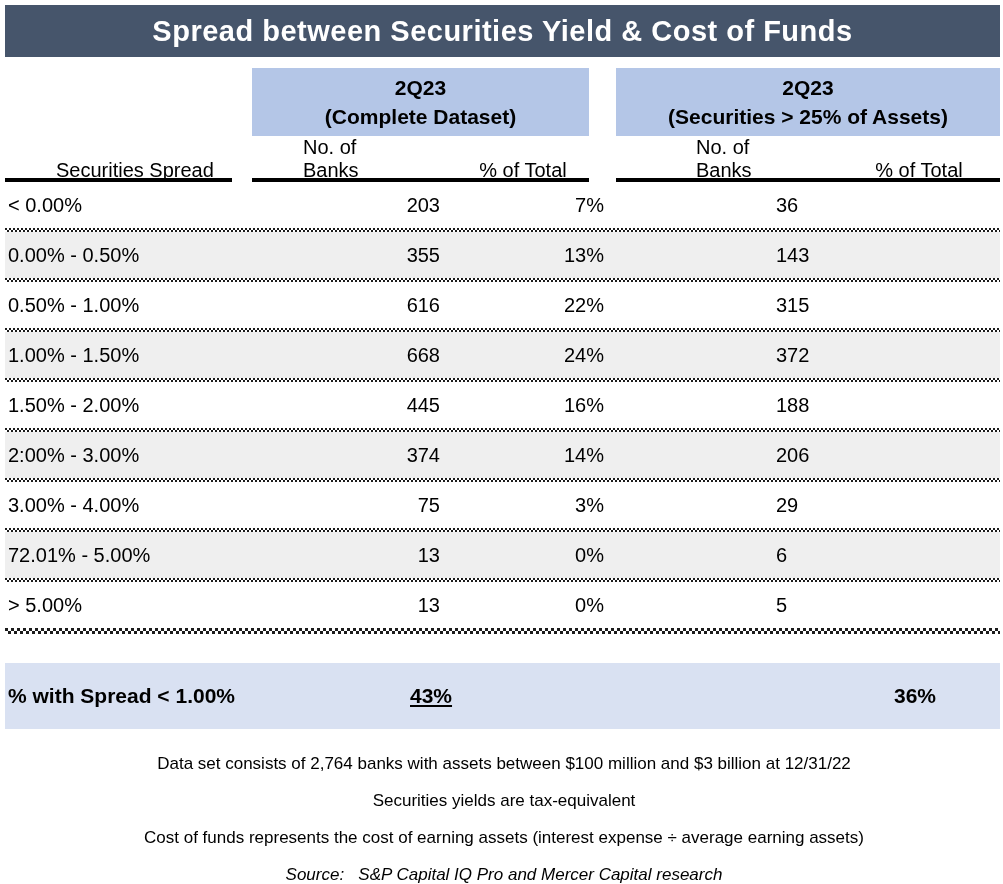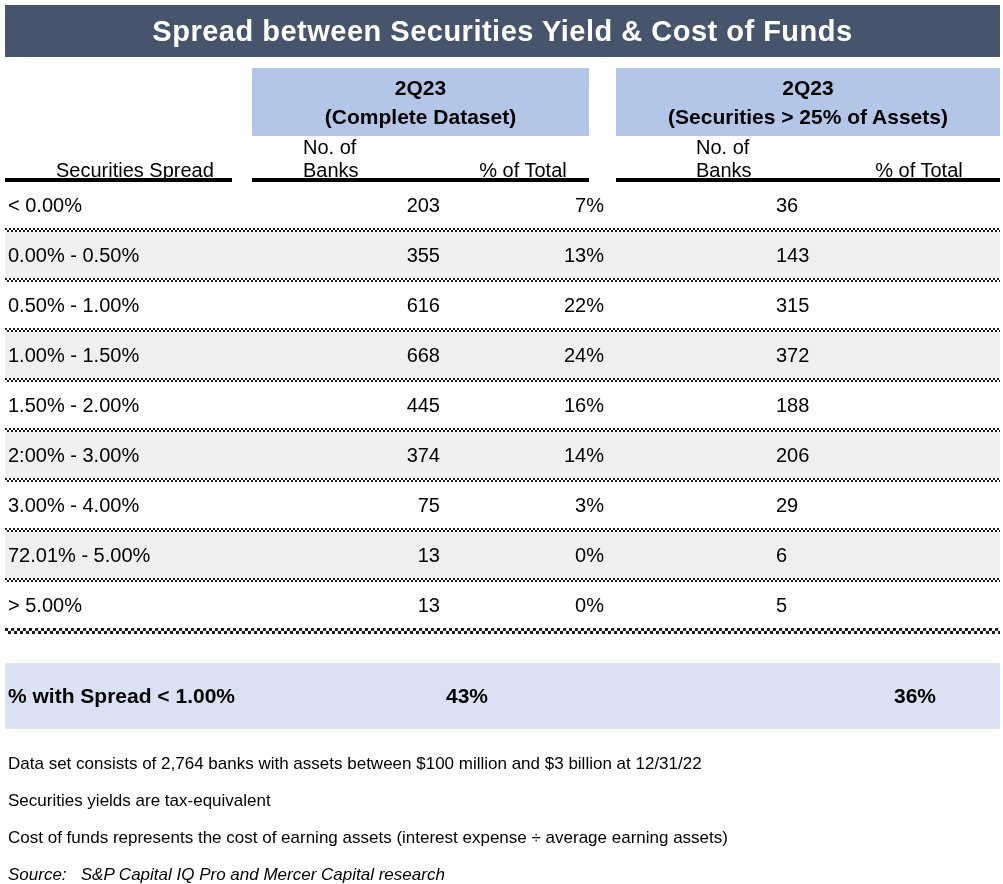--- a/index.html
+++ b/index.html
@@ -70,25 +70,25 @@
       repeating-linear-gradient(90deg,#1c1c1c 0 3px,transparent 3px 6px) 0 0 / 100% 3px no-repeat,
       repeating-linear-gradient(90deg,transparent 0 3px,#1c1c1c 3px 6px) 0 3px / 100% 3px no-repeat;
   }
 
   
   .summary-row{
     margin-top:29px;height:66px;background:#D9E1F2;
     align-items:center;font-size:21px;font-weight:bold;
   }
   .summary-row .s-label{grid-column:1 / 3;padding-left:3px;white-space:nowrap;}
-  .summary-row .s-pct1{grid-column:3;text-align:center;padding-right:64px;}
+  .summary-row .s-pct1{grid-column:3;text-align:left;padding-right:64px;text-decoration:underline;}
   .summary-row .s-pct2{grid-column:6;text-align:right;padding-right:64px;}
 
   
-  .notes{margin-top:26px;padding-left:3px;}
+  .notes{margin-top:26px;padding-left:3px;text-align:center;}
   .notes p{margin:0 0 19px 0;font-size:17px;line-height:18px;white-space:pre-wrap;}
   .notes p.source{font-style:italic;}
 </style>
 </head>
 <body>
 
 <div class="page">
   <div class="wrap">
 
     <div class="title-bar">

